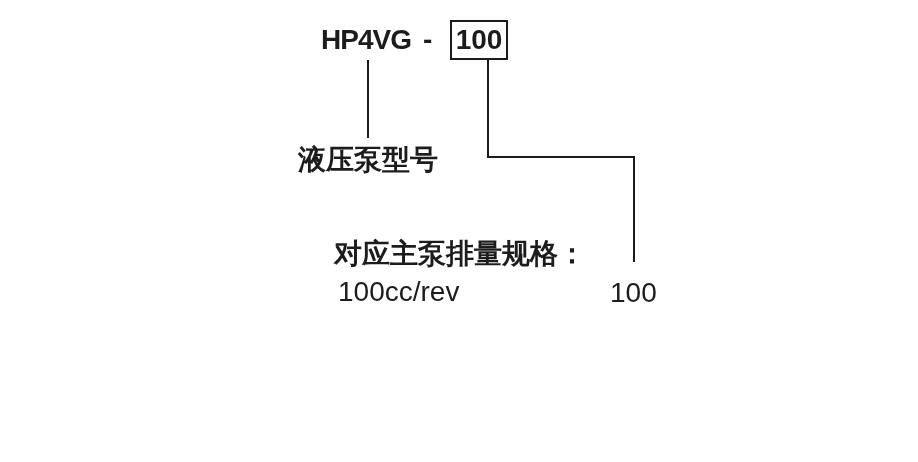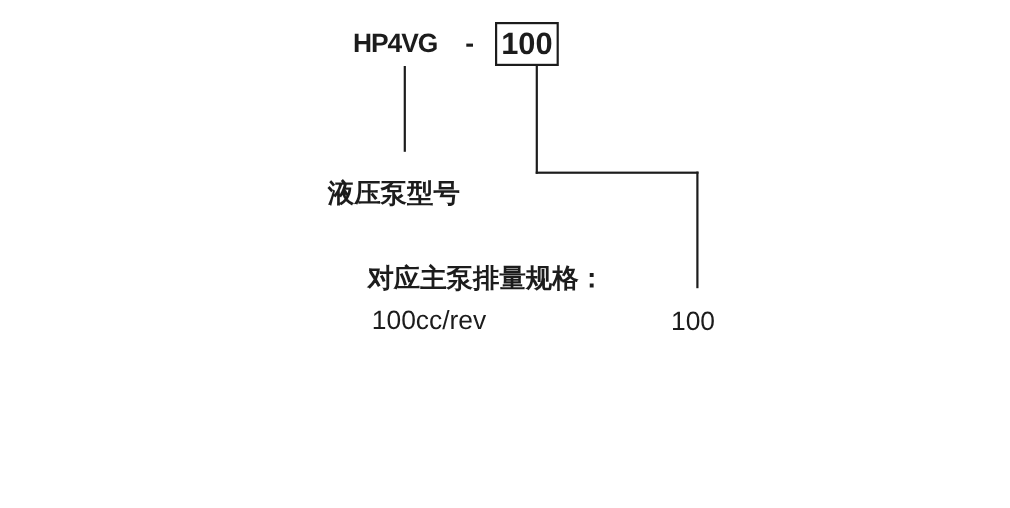--- a/index.html
+++ b/index.html
@@ -16,21 +16,21 @@
     width: 918px;
     height: 462px;
     background: var(--background);
     overflow: hidden;
     color: var(--ink);
   }
   .txt {
     position: absolute;
     white-space: nowrap;
     color: var(--ink);
-    font-size: 24px;
+    font-size: 28px;
     line-height: 40px;
   }
   .bold { font-weight: bold; }
   .model-prefix { left: 321px; top: 20px; letter-spacing: -1px; }
   .separator    { left: 423px; top: 20px; }
   .size-box {
     position: absolute;
     left: 450px; top: 20px;
     width: 58px; height: 40px;
     border: 2px solid var(--ink);
@@ -39,21 +39,21 @@
     color: var(--ink);
   }
   .line {
     position: absolute;
     background: var(--ink);
   }
   .line-pump-model { left: 367px; top: 60px; width: 2px; height: 78px; }
   .line-size-v1    { left: 487px; top: 60px; width: 2px; height: 98px; }
   .line-size-h     { left: 487px; top: 156px; width: 148px; height: 2px; }
   .line-size-v2    { left: 633px; top: 156px; width: 2px; height: 106px; }
-  .pump-model-label { left: 298px; top: 162px; line-height: 30px; }
+  .pump-model-label { left: 298px; top: 145px; line-height: 30px; }
   .disp-heading     { left: 334px; top: 239px; line-height: 30px; }
   .disp-spec        { left: 338px; top: 277px; line-height: 30px; text-align: center; }
   .disp-code        { left: 610px; top: 278px; line-height: 30px; }
 </style>
 </head>
 <body>
 
 <div class="canvas">
 
   <span class="txt bold model-prefix">HP4VG</span>

